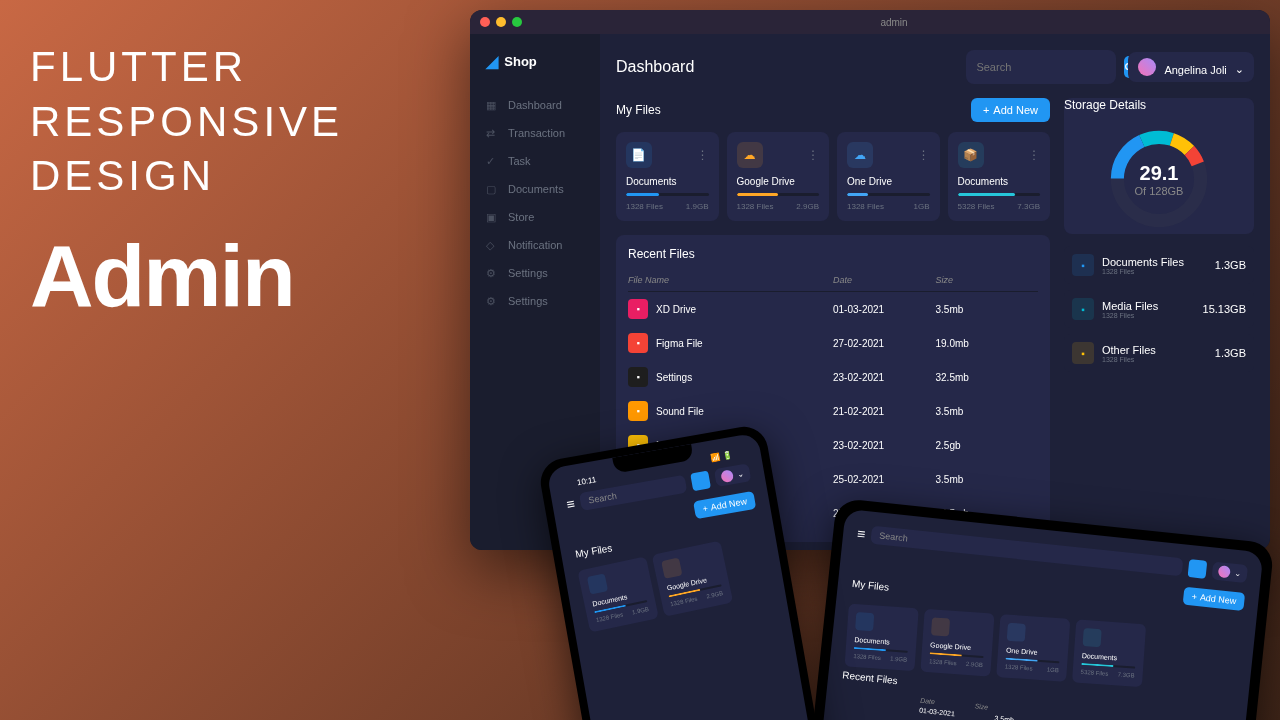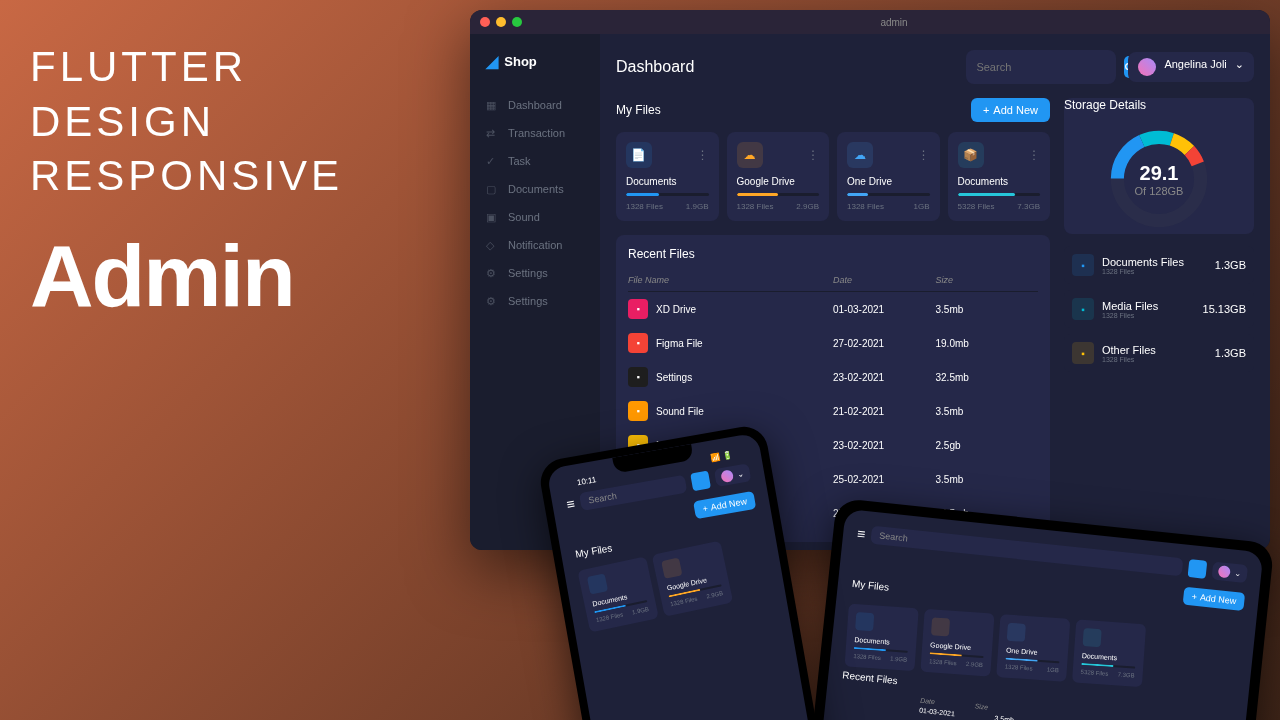--- a/index.html
+++ b/index.html
@@ -17,21 +17,21 @@
 .logo{display:flex;align-items:center;gap:6px;padding:0 16px 20px;color:#fff;font-size:13px;font-weight:600}
 .logo-icon{color:#2196f3;font-size:16px}
 .nav-item{display:flex;align-items:center;gap:10px;padding:8px 16px;color:#6b7280;font-size:11px;cursor:pointer}
 .nav-icon{width:12px;height:12px;opacity:0.6}
 .main{flex:1;padding:16px;background:#1e2139;overflow:hidden}
 .header{display:flex;align-items:center;gap:12px;margin-bottom:14px}
 .page-title{color:#fff;font-size:16px;font-weight:500;flex:1}
 .search-box{background:#252849;border-radius:8px;padding:6px 10px;display:flex;align-items:center;gap:6px;width:150px}
 .search-box input{background:none;border:none;color:#888;font-size:11px;outline:none;flex:1}
 .search-btn{background:#2196f3;width:22px;height:22px;border-radius:6px;display:flex;align-items:center;justify-content:center;color:#fff;cursor:pointer}
-.profile{background:#252849;border-radius:8px;padding:6px 10px;display:flex;align-items:flex-start;gap:8px;color:#fff;font-size:11px;cursor:pointer}
+.profile{background:#252849;border-radius:8px;padding:6px 10px;display:flex;align-items:flex-end;gap:8px;color:#fff;font-size:11px;cursor:pointer}
 .avatar{width:18px;height:18px;border-radius:50%;background:linear-gradient(45deg,#f472b6,#a78bfa)}
 .content-row{display:flex;gap:14px}
 .content-left{flex:1}
 .content-right{width:190px}
 .section-header{display:flex;justify-content:space-between;align-items:center;margin-bottom:10px}
 .section-title{color:#fff;font-size:12px;font-weight:500}
 .add-btn{background:#2196f3;color:#fff;border:none;padding:6px 12px;border-radius:6px;font-size:11px;display:flex;align-items:center;gap:4px;cursor:pointer}
 .file-cards{display:flex;gap:8px;margin-bottom:14px}
 .file-card{flex:1;background:#252849;border-radius:8px;padding:10px}
 .fc-top{display:flex;justify-content:space-between;align-items:center;margin-bottom:8px}
@@ -82,22 +82,22 @@
 .dc-fill{height:100%;width:60%}
 .dc-stats{color:#6b7280;font-size:6px;display:flex;justify-content:space-between}
 .notch{position:absolute;top:0;left:50%;transform:translateX(-50%);width:80px;height:16px;background:#000;border-radius:0 0 12px 12px}
 .statusbar{display:flex;justify-content:space-between;color:#fff;font-size:8px;padding:0 14px 6px}
 </style>
 </head>
 <body>
 
 <div class="poster-text">
   <div class="poster-line">FLUTTER</div>
+  <div class="poster-line">RESPONSIVE</div>
   <div class="poster-line">DESIGN</div>
-  <div class="poster-line">RESPONSIVE</div>
   <div class="poster-big">Admin</div>
 </div>
 
 <div class="app-window">
   <div class="titlebar">
     <div class="tl-dot tl-red"></div>
     <div class="tl-dot tl-yel"></div>
     <div class="tl-dot tl-grn"></div>
     <div class="tl-title">admin</div>
   </div>
@@ -119,21 +119,21 @@
           <div class="nav-item">
     <span class="nav-icon">✓</span>
     <span>Task</span>
   </div>
           <div class="nav-item">
     <span class="nav-icon">▢</span>
     <span>Documents</span>
   </div>
           <div class="nav-item">
     <span class="nav-icon">▣</span>
-    <span>Sound</span>
+    <span>Store</span>
   </div>
           <div class="nav-item">
     <span class="nav-icon">◇</span>
     <span>Notification</span>
   </div>
           <div class="nav-item">
     <span class="nav-icon">⚙</span>
     <span>Settings</span>
   </div>
           <div class="nav-item">

